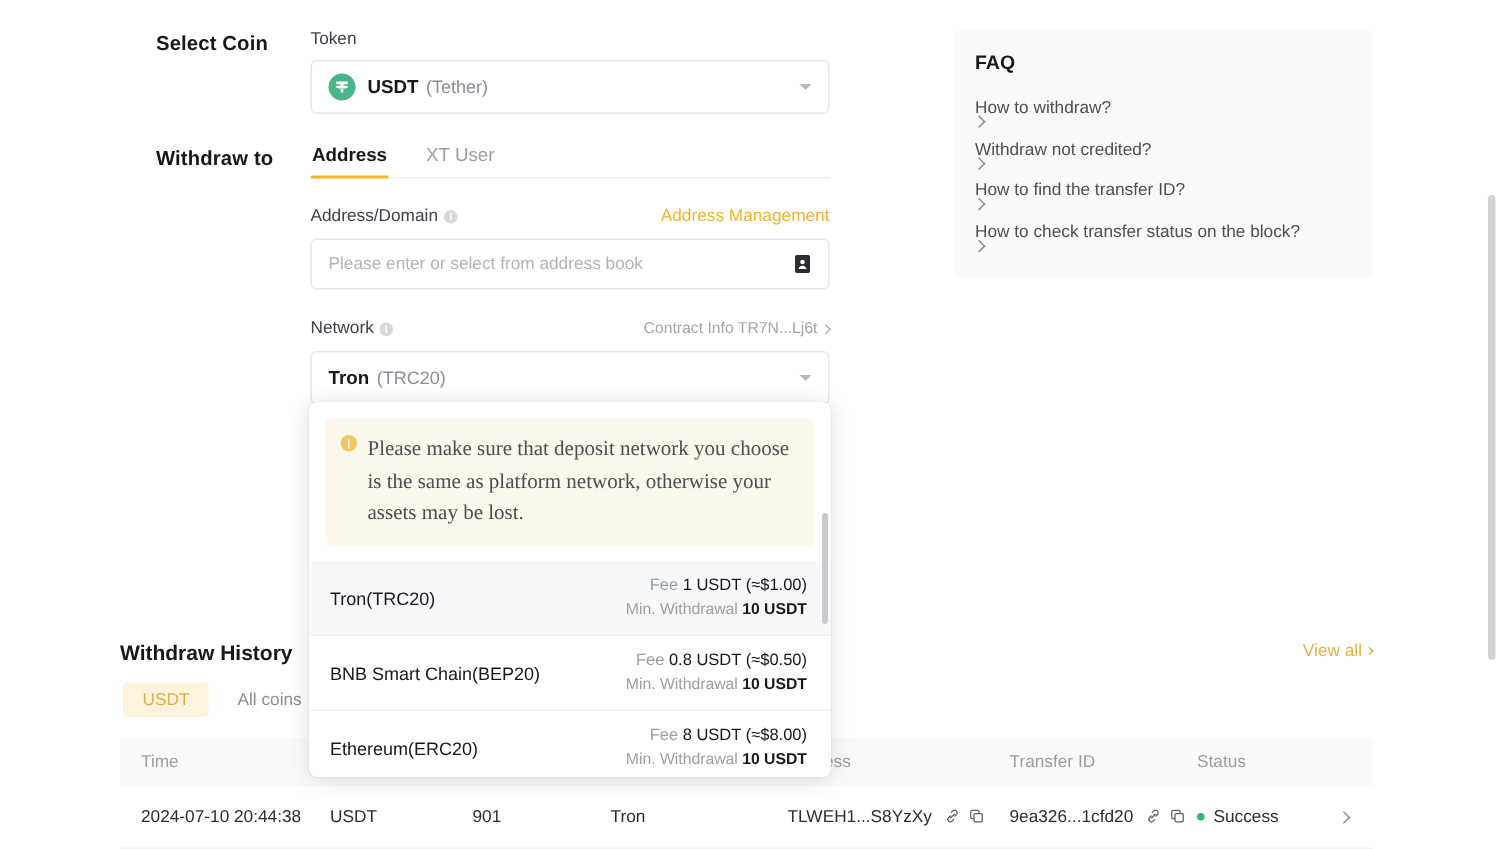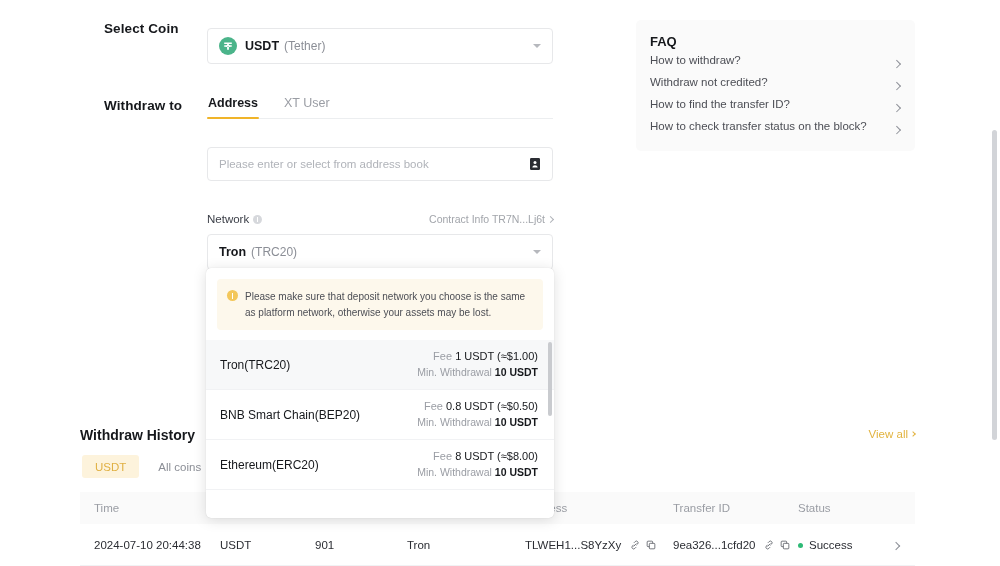--- a/index.html
+++ b/index.html
@@ -105,21 +105,21 @@
     padding: 10px 11px 10px 10px; display: flex; gap: 7px;
   }
   .warn-ico {
     flex: 0 0 11px; width: 11px; height: 11px; border-radius: 50%;
     background: #f3c75b; margin-top: 1px; position: relative;
   }
   .warn-ico::after {
     content: ""; position: absolute; left: 5px; top: 2.5px;
     width: 1.2px; height: 6px; background: #fff;
   }
-  .warn-text { font-size: 10px; line-height: 1.55; color: #4c4e55; }
+  .warn-text { font-size: 14px; line-height: 1.55; color: #4c4e55; font-family: Liberation Serif, serif; }
 
   .dd-list { margin-top: 10px; position: relative; }
   .dd-item {
     height: 50px; padding: 0 16px 0 14px; display: flex;
     align-items: center; justify-content: space-between;
     border-bottom: 1px solid #f1f2f4; cursor: pointer; gap: 18px;
   }
   .dd-item.hovered { background: #f7f8f9; }
   .dd-name { font-size: 12px; color: #16181c; }
   .dd-right { text-align: right; line-height: 1.5; }
@@ -131,24 +131,24 @@
   .dd-scroll {
     position: absolute; right: 2px; top: 74px; width: 4px; height: 74px;
     background: #c9cbcf; border-radius: 2px; z-index: 31;
   }
 
   
   .faq {
     position: absolute; left: 636px; top: 20px; width: 279px;
     background: #fafafa; border-radius: 5px; padding: 14px 16px 14px 14px;
   }
-  .faq-title { font-size: 13px; font-weight: bold; color: #16181c; }
+  .faq-title { font-size: 13px; font-weight: bold; color: #16181c; margin-bottom: 12px; }
   .faq-item {
-    display: flex; align-items: flex-end; justify-content: space-between;
-    padding: 5px 0; cursor: pointer;
+    display: flex; align-items: flex-start; justify-content: space-between;
+    padding: 5px 0; cursor: pointer; flex-direction: column;
   }
   .faq-q { font-size: 11.5px; color: #4c4e55; }
   .faq-chev {
     width: 5.5px; height: 5.5px; border-right: 1.3px solid #8b8e96;
     border-top: 1.3px solid #8b8e96; transform: rotate(45deg);
   }
 
   
   .hist-title {
     position: absolute; left: 80px; top: 427px;
@@ -207,20 +207,21 @@
 </head>
 <body>
 
 <div class="page">
 
   <div class="form-col">
 
     <div class="row-label label-select-coin">Select Coin</div>
 
     <div class="field-col" style="top:20px;">
+      <span class="small-label">Token</span>
       <div class="select-box" style="margin-top:8px;">
         <span class="coin-icon">
           <svg width="12" height="12" viewBox="0 0 12 12">
             <path d="M2.2 2.4h7.6v1.7H6.9v.9c1.9.1 3.3.5 3.3 1 0 .6-1.8 1-4.2 1s-4.2-.4-4.2-1c0-.5 1.4-.9 3.3-1v-.9H2.2V2.4z
                      M5.1 6.6v3.1h1.8V6.6" fill="#ffffff"></path>
           </svg>
         </span>
         <span class="coin-name">USDT</span>
         <span class="coin-sub">(Tether)</span>
         <span class="caret"></span>
@@ -230,20 +231,27 @@
     <div class="row-label label-withdraw-to">Withdraw to</div>
 
     <div class="field-col" style="top:96px;">
       <div class="tabs">
         <div class="tab active">Address</div>
         <div class="tab">XT User</div>
       </div>
     </div>
 
     <div class="field-col" style="top:138px;">
+      <div class="field-head">
+        <span class="field-head-left">
+          <span class="fh-label">Address/Domain</span>
+          <span class="info-i"></span>
+        </span>
+        <span class="link-amber">Address Management</span>
+      </div>
       <div class="text-input" style="margin-top:9px;gap:48px;">
         <span class="ph">Please enter or select from address book</span>
         <svg class="addrbook-ico" viewBox="0 0 14 14">
           <rect x="2" y="1" width="10" height="12" rx="1.2" fill="#2b2d33"></rect>
           <circle cx="7" cy="5.6" r="1.5" fill="#ffffff"></circle>
           <path d="M4.3 10.4c.3-1.4 1.4-2.2 2.7-2.2s2.4.8 2.7 2.2z" fill="#ffffff"></path>
         </svg>
       </div>
     </div>
 

